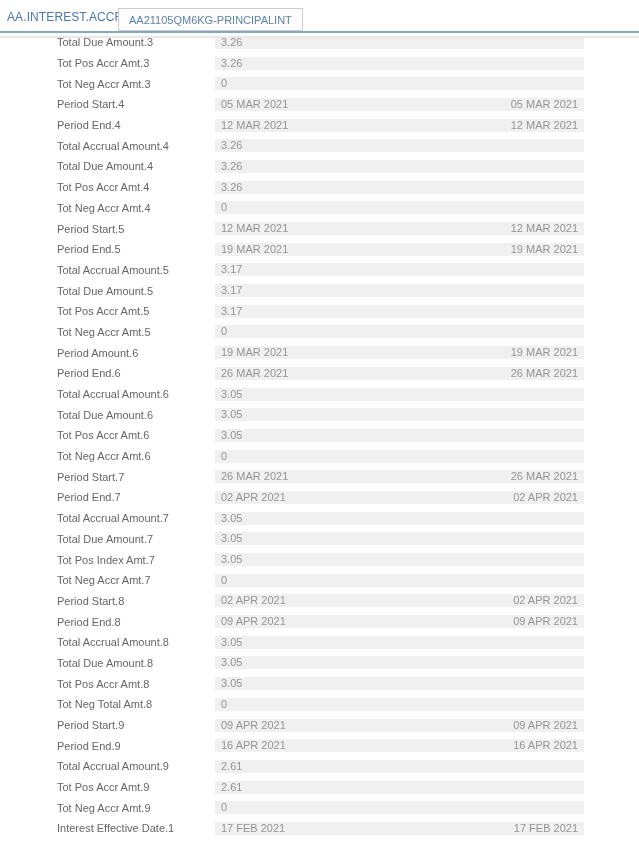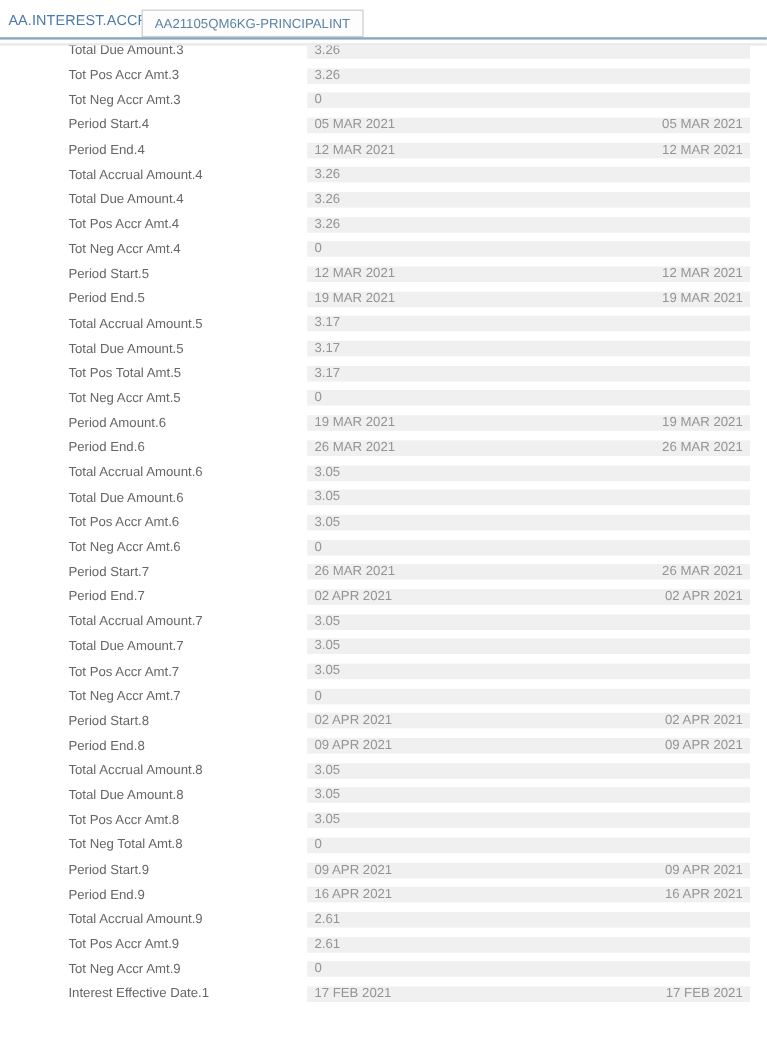--- a/index.html
+++ b/index.html
@@ -22,21 +22,21 @@
     position:absolute;top:31px;left:0;right:0;height:2px;background:var(--tab-underline);
   }
   .content-separator{
     position:absolute;top:36px;left:0;right:0;height:2px;background:#e9e9e9;
   }
   .content-clip{
     position:absolute;top:38px;left:0;right:0;bottom:0;overflow:hidden;
   }
   .field-list{margin-top:-6px;}
   .field-row{
-    height:20.7px;display:flex;align-items:center;gap:41px;
+    height:20.7px;display:flex;align-items:center;
   }
   .field-label{
     margin-left:57px;width:158px;flex:0 0 158px;
     font-size:11px;color:var(--label-text);white-space:nowrap;overflow:hidden;
   }
   .field-value{
     width:369px;flex:0 0 369px;height:13px;box-sizing:border-box;
     background:var(--field-bg);display:flex;align-items:flex-start;
     justify-content:space-between;padding:0 6px;
   }
@@ -146,21 +146,21 @@
     </div>
   </div>
         <div class="field-row">
     <div class="field-label">Total Due Amount.5</div>
     <div class="field-value">
       <span class="field-value-left">3.17</span>
       <span class="field-value-right"></span>
     </div>
   </div>
         <div class="field-row">
-    <div class="field-label">Tot Pos Total Amt.5</div>
+    <div class="field-label">Tot Pos Accr Amt.5</div>
     <div class="field-value">
       <span class="field-value-left">3.17</span>
       <span class="field-value-right"></span>
     </div>
   </div>
         <div class="field-row">
     <div class="field-label">Tot Neg Accr Amt.5</div>
     <div class="field-value">
       <span class="field-value-left">0</span>
       <span class="field-value-right"></span>
@@ -230,21 +230,21 @@
     </div>
   </div>
         <div class="field-row">
     <div class="field-label">Total Due Amount.7</div>
     <div class="field-value">
       <span class="field-value-left">3.05</span>
       <span class="field-value-right"></span>
     </div>
   </div>
         <div class="field-row">
-    <div class="field-label">Tot Pos Accr Amt.7</div>
+    <div class="field-label">Tot Pos Index Amt.7</div>
     <div class="field-value">
       <span class="field-value-left">3.05</span>
       <span class="field-value-right"></span>
     </div>
   </div>
         <div class="field-row">
     <div class="field-label">Tot Neg Accr Amt.7</div>
     <div class="field-value">
       <span class="field-value-left">0</span>
       <span class="field-value-right"></span>

